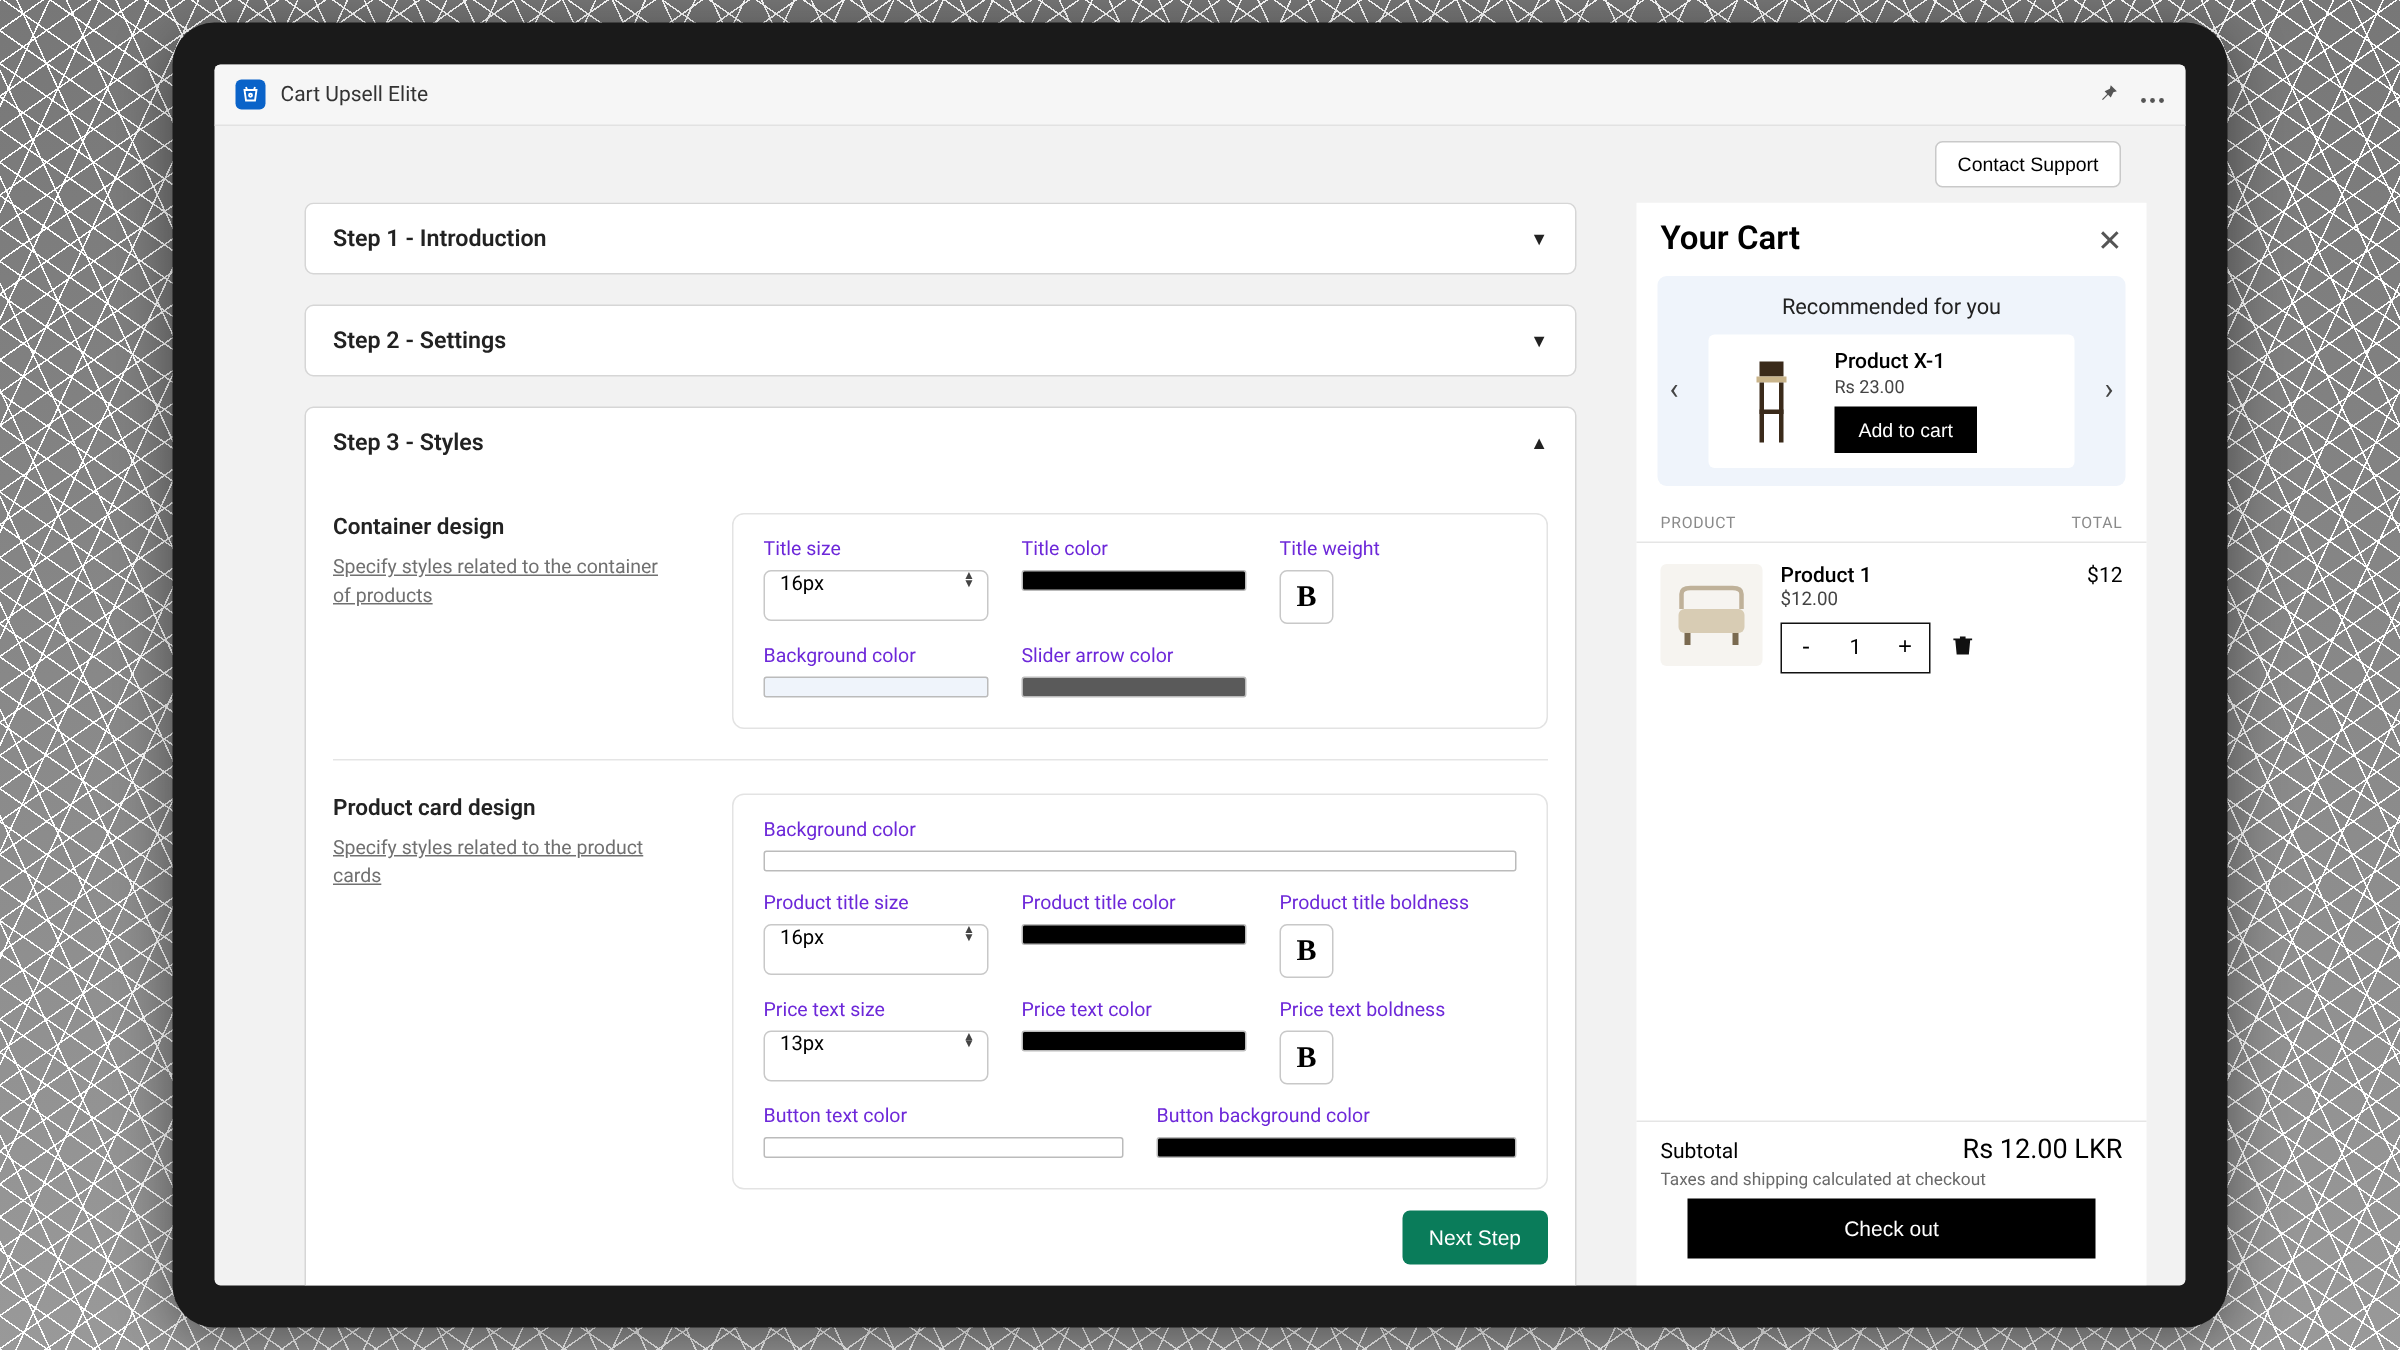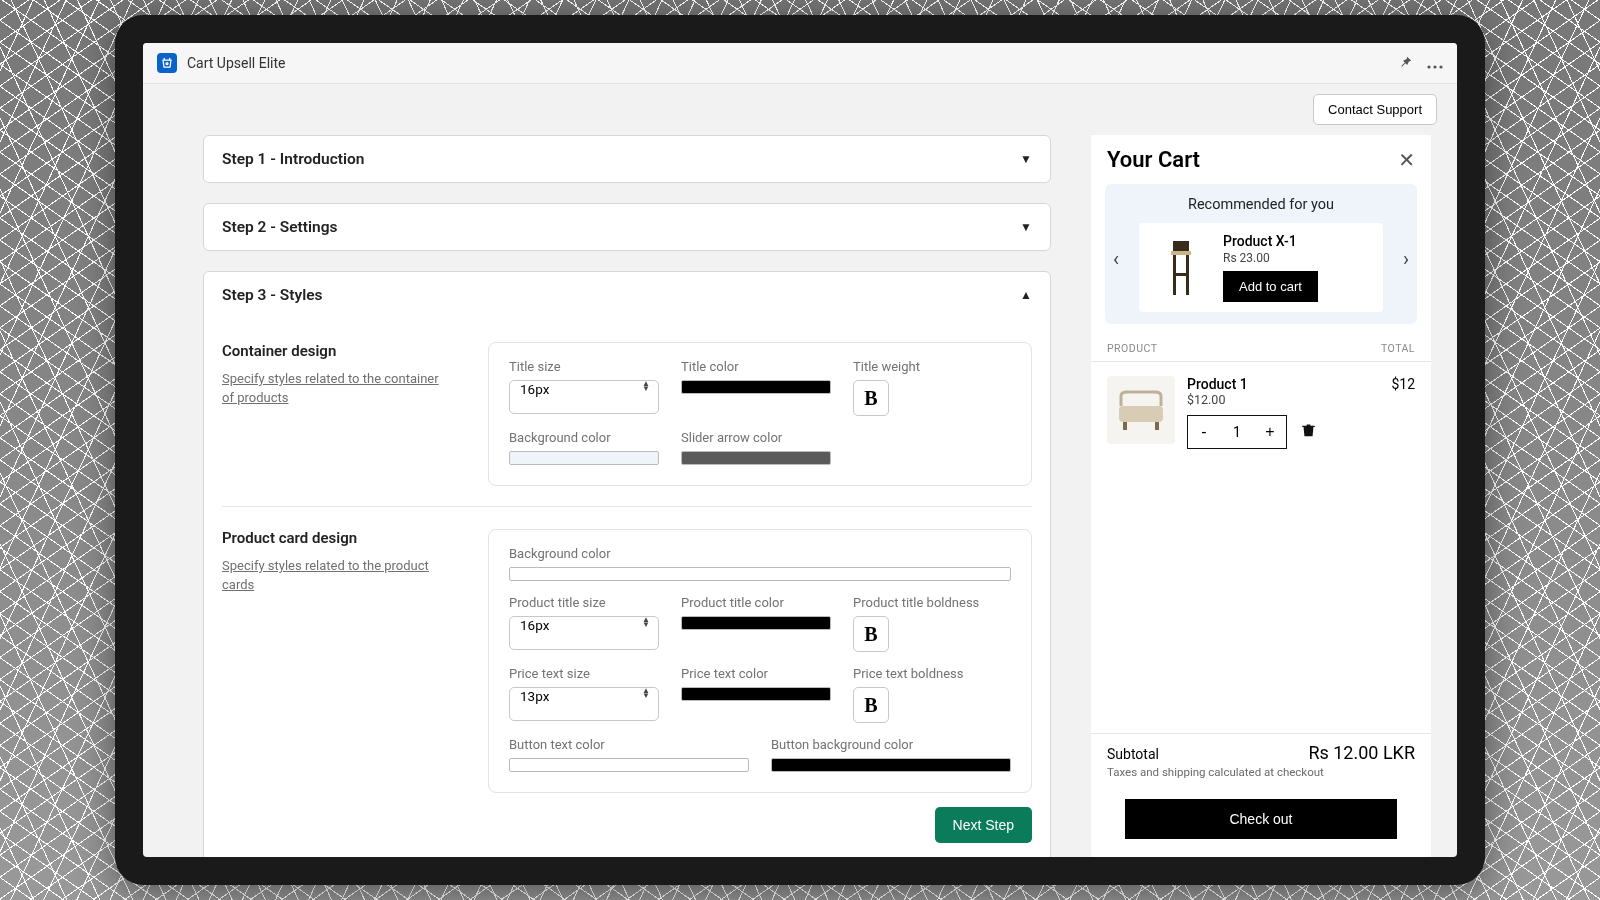--- a/index.html
+++ b/index.html
@@ -58,21 +58,21 @@
   color: #fff;
   margin-right: 10px;
   font-size: 12px;
 }
 .app-title { font-size: 14px; color: #333; }
 .topbar-spacer { flex: 1; }
 .pin-icon, .more-icon { margin-left: 14px; color: #555; cursor: pointer; }
 .contact-row {
   display: flex;
   justify-content: flex-end;
-  padding: 10px 20px;
+  padding: 10px 43px;
 }
 .contact-btn {
   background: #fff;
   border: 1px solid #c9c9c9;
   border-radius: 5px;
   font-size: 13px;
   padding: 7px 14px;
   cursor: pointer;
 }
 .content {
@@ -120,21 +120,21 @@
   border-radius: 8px;
   padding: 16px 20px 20px 20px;
 }
 .field-grid {
   display: grid;
   grid-template-columns: 150px 150px 150px;
   column-gap: 22px;
   row-gap: 14px;
 }
 .field-grid.wide { grid-template-columns: 1fr 1fr; }
-.field label { display: block; font-size: 13px; color: #737373; margin-bottom: 6px; }
+.field label { display: block; font-size: 13px; color: #6d28d9; margin-bottom: 6px; }
 .select-wrap {
   position: relative;
   border: 1px solid #c8c8c8;
   border-radius: 5px;
   height: 34px;
   display: flex;
   padding: 0 10px;
   background: #fff;
   font-size: 13.5px;
 }
@@ -280,21 +280,21 @@
 .trash { font-size: 16px; cursor: pointer; }
 .item-total { font-size: 14px; }
 .cart-footer {
   margin-top: auto;
   padding: 8px 16px 0 16px;
   border-top: 1px solid #e5e5e5;
 }
 .sub-row { display: flex; justify-content: space-between; align-items: baseline; margin-bottom: 2px; }
 .sub-row .label { font-size: 14px; }
 .sub-row .amt { font-size: 18px; }
-.tax-note { font-size: 11.5px; color: #6a6a6a; margin-bottom: 20px; }
+.tax-note { font-size: 11.5px; color: #6a6a6a; margin-bottom: 6px; }
 .checkout-btn {
   width: 88%;
   margin: 0 auto 4px auto;
   display: block;
   background: #000;
   color: #fff;
   border: none;
   padding: 12px 0;
   font-size: 14px;
   cursor: pointer;

